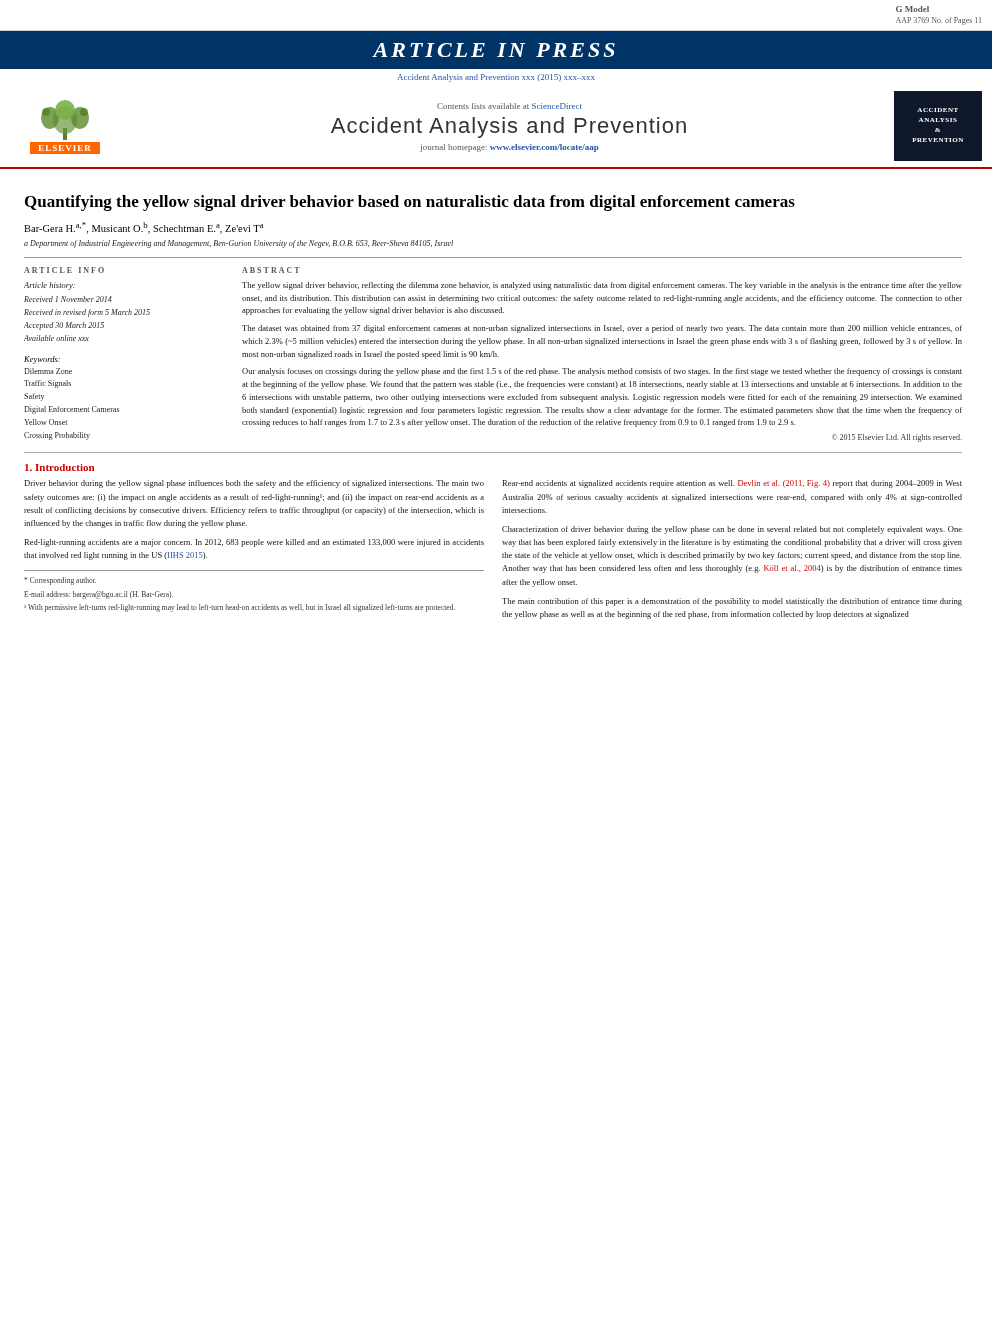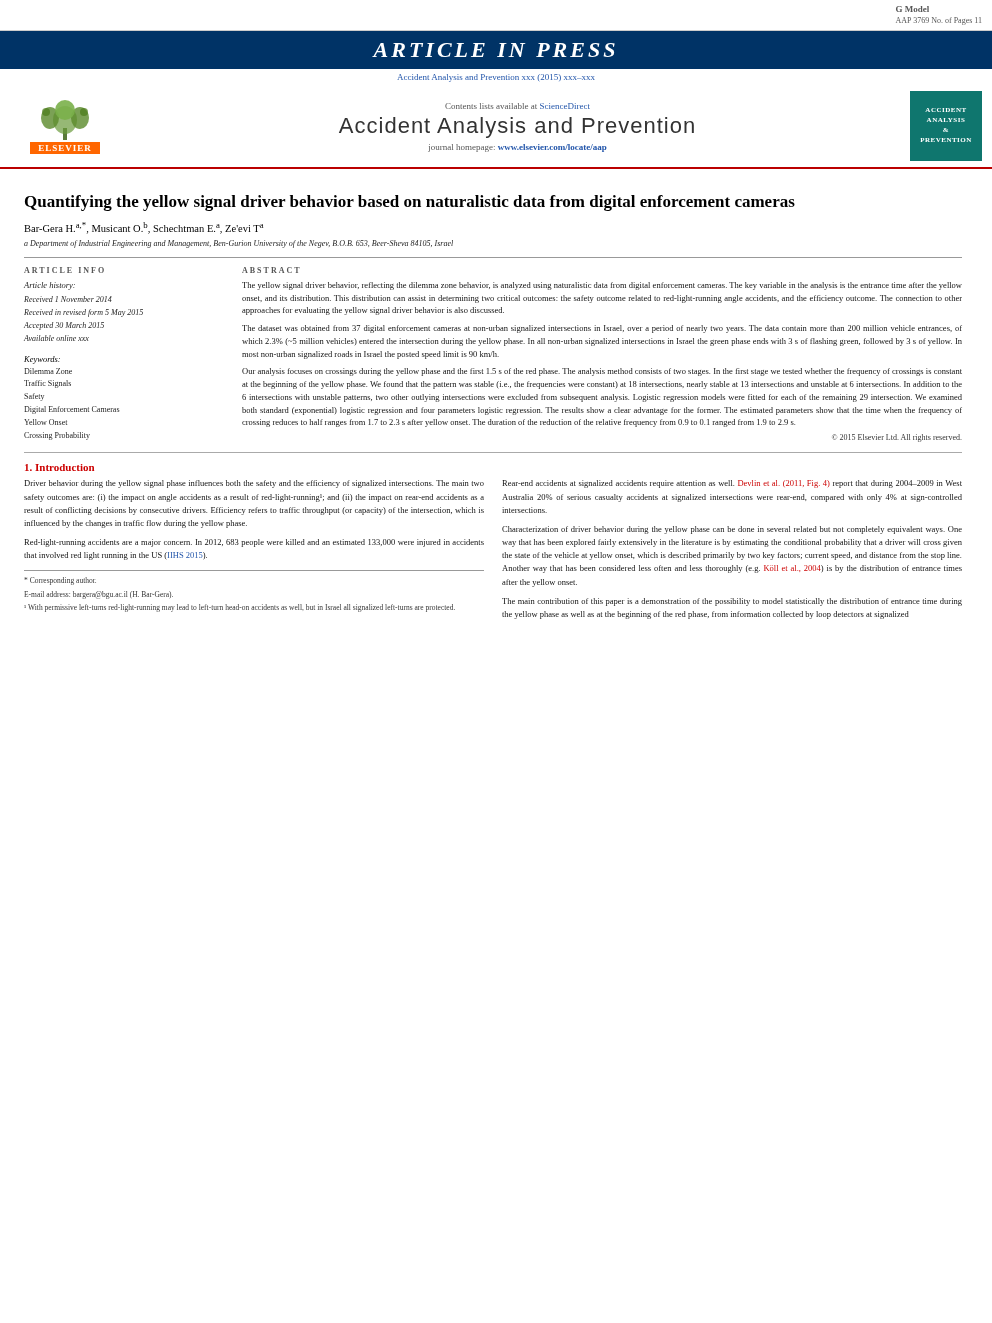--- a/index.html
+++ b/index.html
@@ -91,23 +91,23 @@
       font-size: 9px;
       color: #555;
       margin-top: 3px;
     }
     .journal-homepage-line a {
       color: #2255aa;
       text-decoration: none;
       font-weight: bold;
     }
     .journal-logo-right {
-      width: 72px;
+      width: 88px;
       height: 70px;
-      background: #0f766e;
+      background: #0f172a;
       display: flex;
       flex-direction: column;
       align-items: center;
       justify-content: center;
       padding: 4px;
       margin-left: 15px;
       flex-shrink: 0;
     }
     .journal-logo-right span {
       color: #fff;
@@ -357,21 +357,21 @@
   <hr class="divider">
 
   <div class="two-col">
 
     <div class="col-left">
       <div class="section-label">ARTICLE INFO</div>
 
       <div class="article-history">
         <div class="history-title">Article history:</div>
         <div>Received 1 November 2014</div>
-        <div>Received in revised form 5 May 2015</div>
+        <div>Received in revised form 5 March 2015</div>
         <div>Accepted 30 March 2015</div>
         <div>Available online xxx</div>
       </div>
 
       <div class="keywords-section">
         <div class="keywords-title">Keywords:</div>
         <div class="keywords-list">
           <div>Dilemma Zone</div>
           <div>Traffic Signals</div>
           <div>Safety</div>

